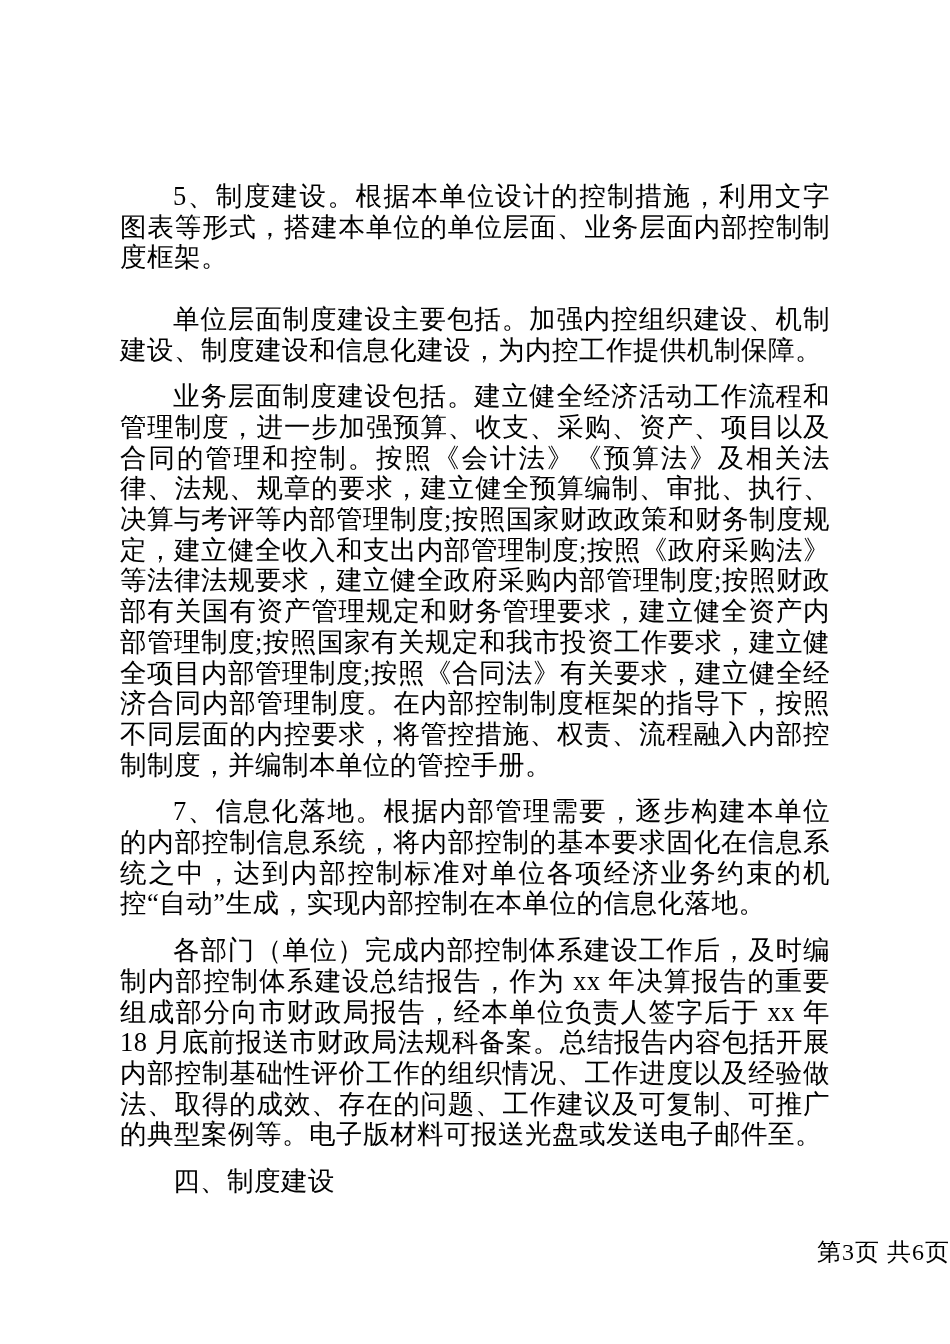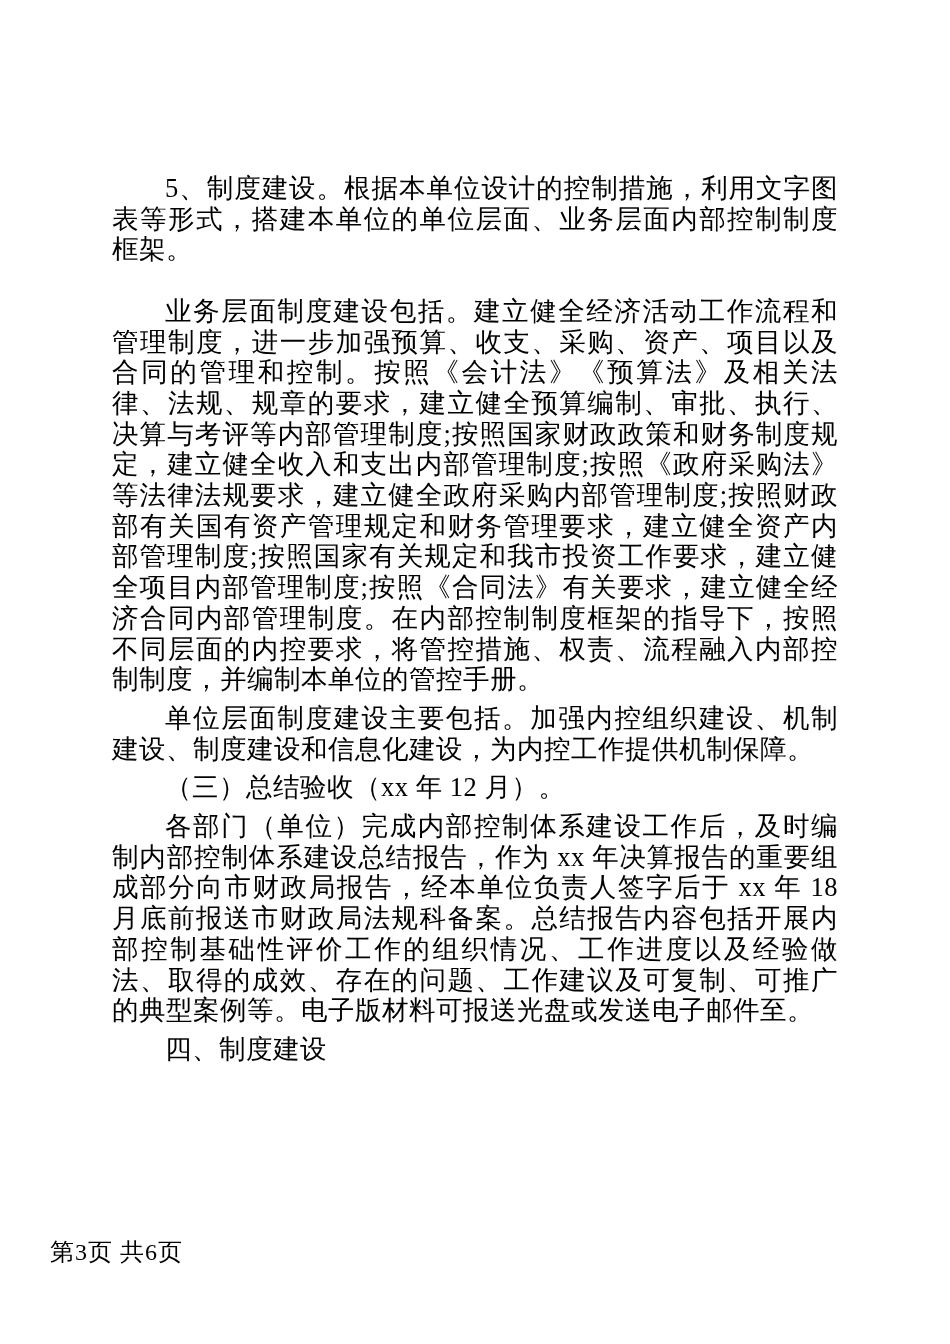--- a/index.html
+++ b/index.html
@@ -19,43 +19,43 @@
     left: 104px;
     top: 165px;
     width: 742px;
     font-size: 26.5px;
     line-height: 30.7px;
     color: #000000;
     text-align: justify;
     letter-spacing: 0.5px;
   }
   .doc-body p {
-    margin: 8px;
+    margin: 16px;
     padding: 0;
     text-indent: 2em;
   }
   .doc-body p.gap-after {
     margin-bottom: 30.7px;
   }
   .page-footer {
     position: absolute;
     top: 1236px;
     left: 50px;
     width: 900px;
-    text-align: left;
+    text-align: right;
     font-size: 24px;
     color: #000000;
     letter-spacing: 1px;
   }
 </style>
 </head>
 <body>
 
 <div class="doc-body">
   <p class="gap-after">5、制度建设。根据本单位设计的控制措施，利用文字图表等形式，搭建本单位的单位层面、业务层面内部控制制度框架。</p>
+  <p>单位层面制度建设主要包括。加强内控组织建设、机制建设、制度建设和信息化建设，为内控工作提供机制保障。</p>
   <p>业务层面制度建设包括。建立健全经济活动工作流程和管理制度，进一步加强预算、收支、采购、资产、项目以及合同的管理和控制。按照《会计法》《预算法》及相关法律、法规、规章的要求，建立健全预算编制、审批、执行、决算与考评等内部管理制度;按照国家财政政策和财务制度规定，建立健全收入和支出内部管理制度;按照《政府采购法》等法律法规要求，建立健全政府采购内部管理制度;按照财政部有关国有资产管理规定和财务管理要求，建立健全资产内部管理制度;按照国家有关规定和我市投资工作要求，建立健全项目内部管理制度;按照《合同法》有关要求，建立健全经济合同内部管理制度。在内部控制制度框架的指导下，按照不同层面的内控要求，将管控措施、权责、流程融入内部控制制度，并编制本单位的管控手册。</p>
-  <p>单位层面制度建设主要包括。加强内控组织建设、机制建设、制度建设和信息化建设，为内控工作提供机制保障。</p>
-  <p>（三）总结验收（xx 年 12 月）。</p>
+  <p>7、信息化落地。根据内部管理需要，逐步构建本单位的内部控制信息系统，将内部控制的基本要求固化在信息系统之中，达到内部控制标准对单位各项经济业务约束的机控“自动”生成，实现内部控制在本单位的信息化落地。</p>
   <p>各部门（单位）完成内部控制体系建设工作后，及时编制内部控制体系建设总结报告，作为 xx 年决算报告的重要组成部分向市财政局报告，经本单位负责人签字后于 xx 年 18 月底前报送市财政局法规科备案。总结报告内容包括开展内部控制基础性评价工作的组织情况、工作进度以及经验做法、取得的成效、存在的问题、工作建议及可复制、可推广的典型案例等。电子版材料可报送光盘或发送电子邮件至。</p>
   <p>四、制度建设</p>
 </div>
 
 <div class="page-footer">第3页 共6页</div>
 
 </body></html>

